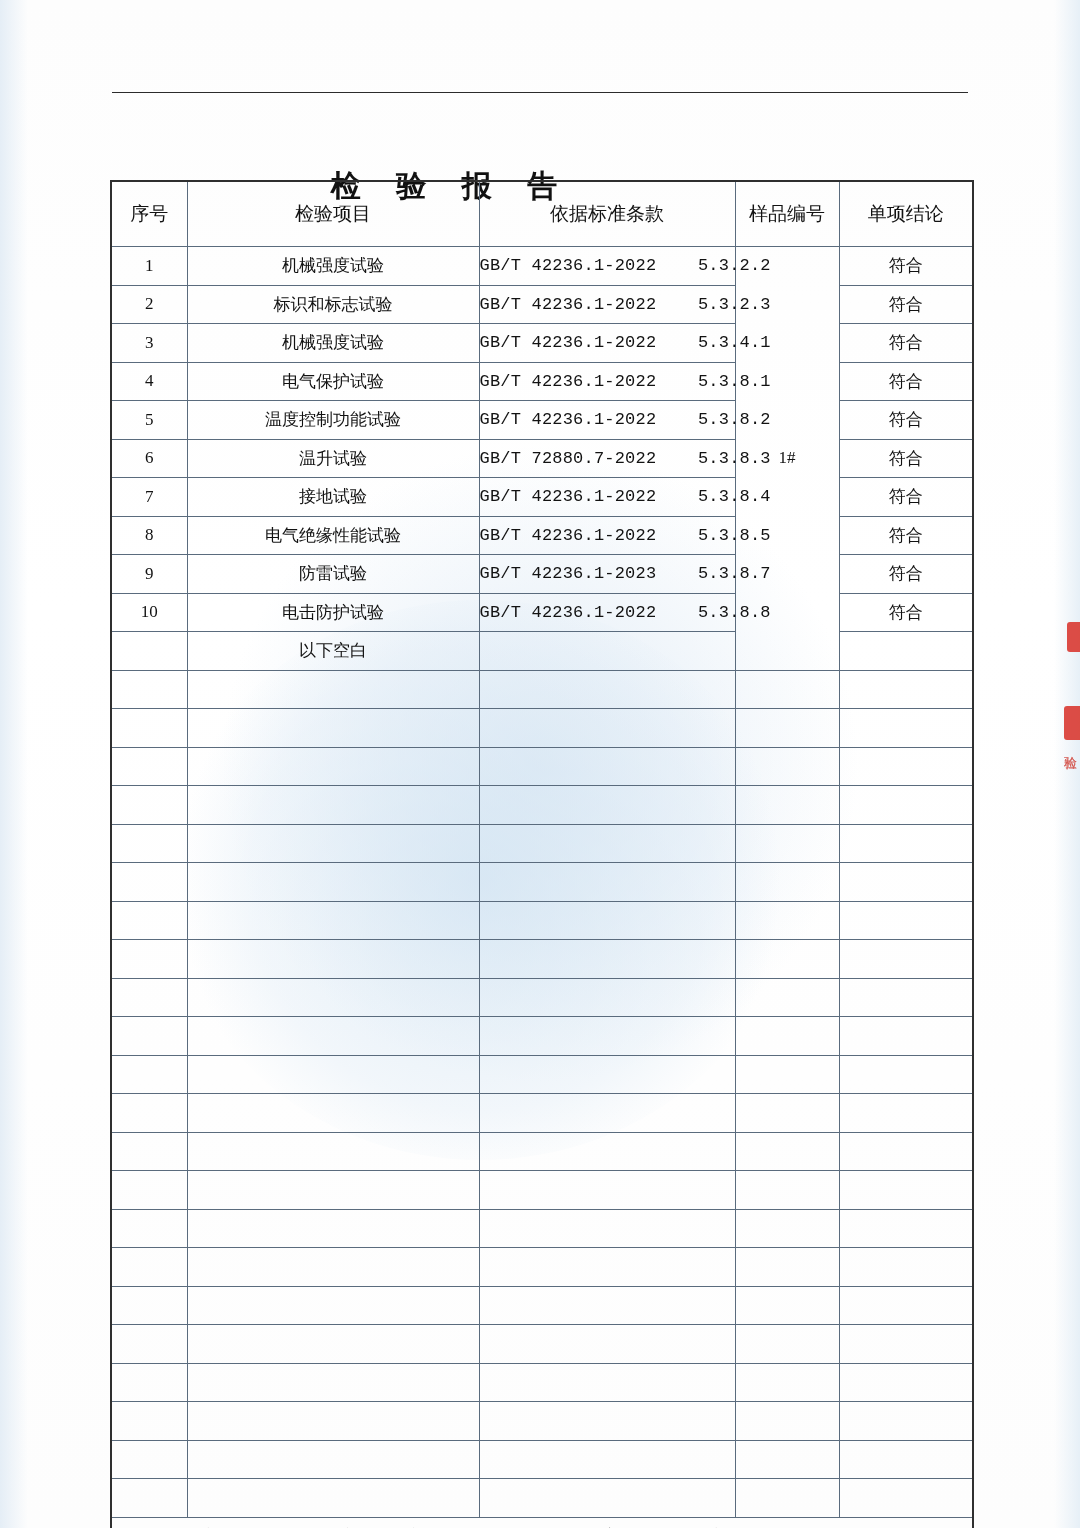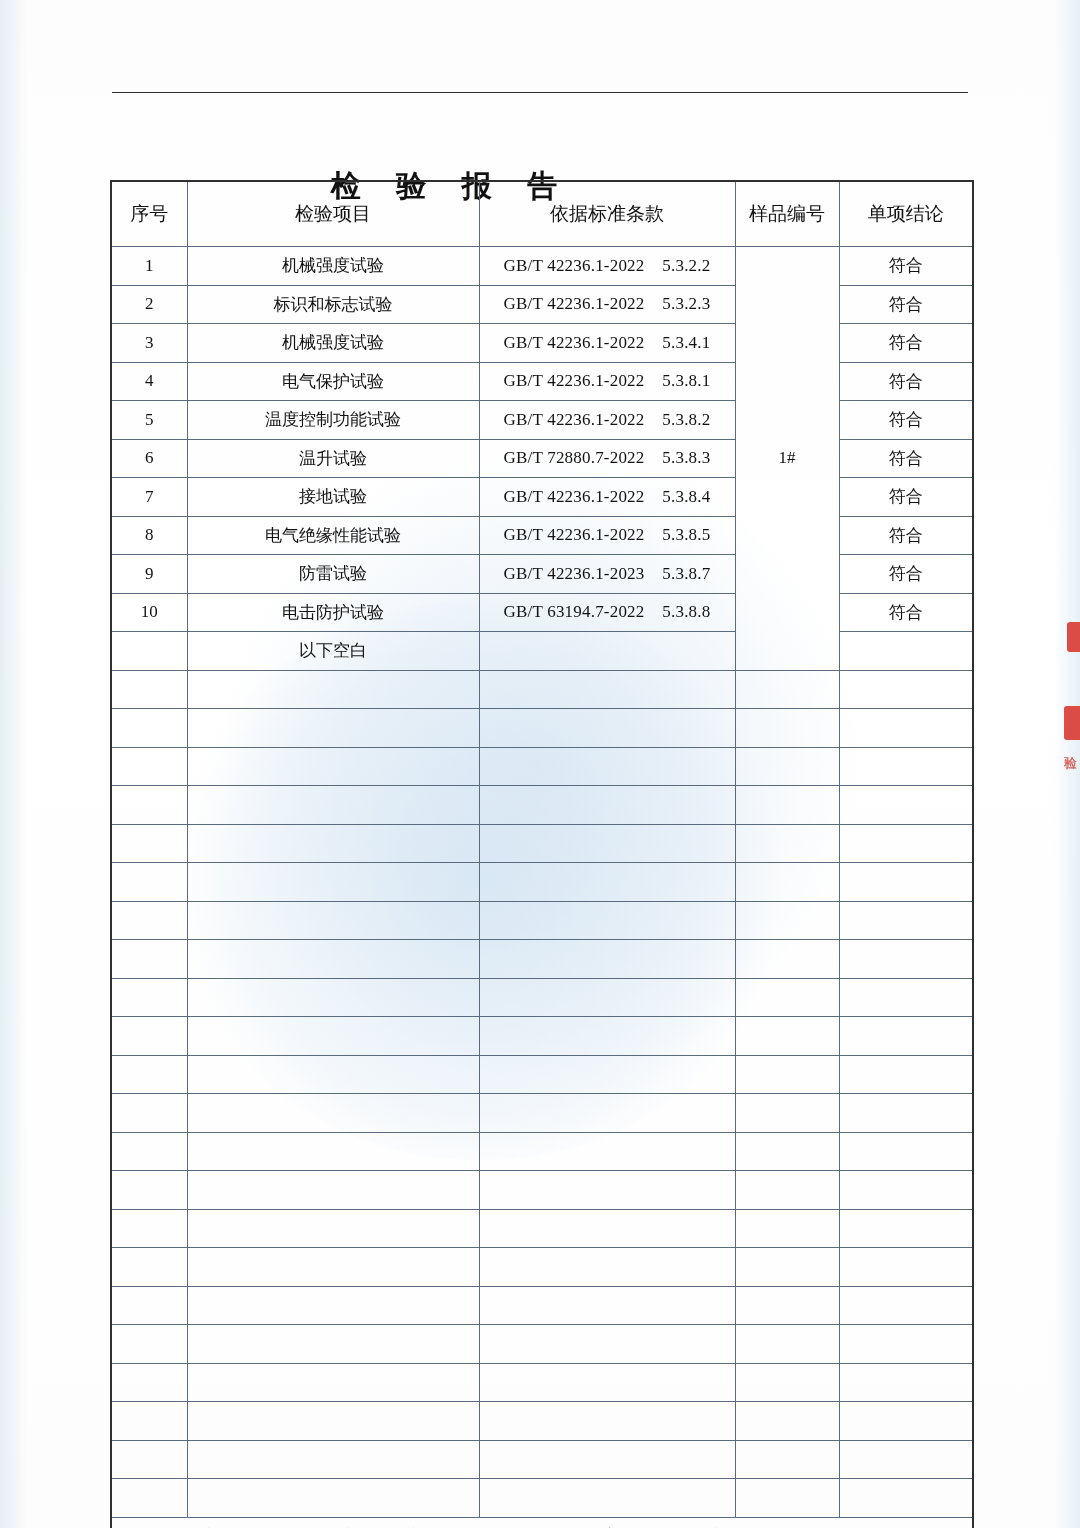--- a/index.html
+++ b/index.html
@@ -150,21 +150,21 @@
   table.report {
     border: 2px solid #2f2f2f;
   }
   col.c-no     { width: 76px; }
   col.c-item   { width: 292px; }
   col.c-std    { width: 256px; }
   col.c-sample { width: 104px; }
   col.c-concl  { width: 134px; }
 
   .cell-std {
-    font-family: Liberation Serif, serif;
+    font-family: Liberation Mono, monospace;
     font-size: 16.5px;
     letter-spacing: 0.2px;
     white-space: pre;
   }
   .cell-sample {
     font-size: 17px;
   }
   td.empty { height: 37.5px; }
 
   .note-row td {
@@ -259,21 +259,21 @@
           </tr>
           <tr>
             <td>9</td>
             <td>防雷试验</td>
             <td class="cell-std">GB/T 42236.1-2023    5.3.8.7</td>
             <td>符合</td>
           </tr>
           <tr>
             <td>10</td>
             <td>电击防护试验</td>
-            <td class="cell-std">GB/T 63194.7-2022    5.3.8.8</td>
+            <td class="cell-std">GB/T 42236.1-2022    5.3.8.8</td>
             <td>符合</td>
           </tr>
           <tr>
             <td></td>
             <td>以下空白</td>
             <td class="cell-std"></td>
             <td></td>
           </tr>
           <tr>
             <td class="empty">&nbsp;</td>

